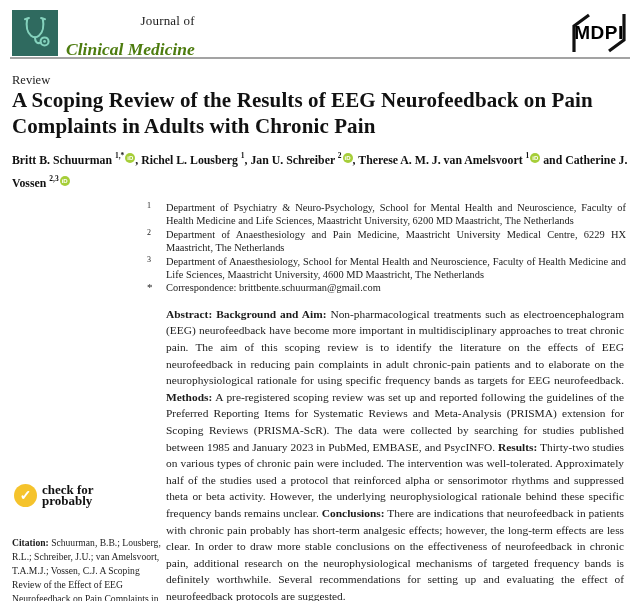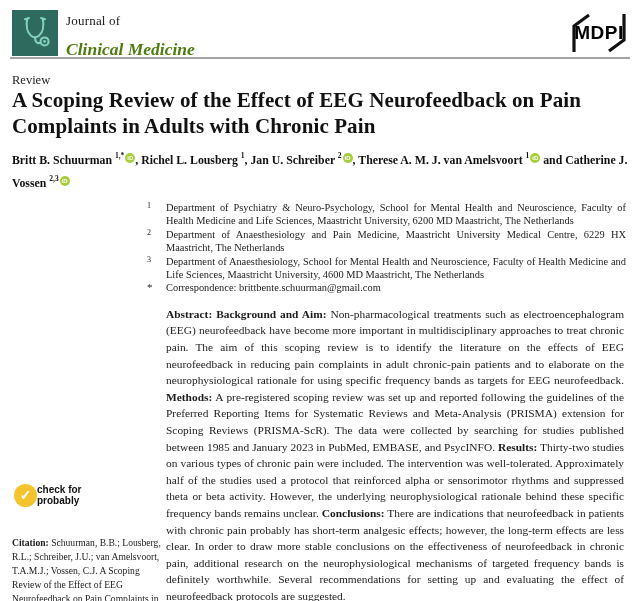--- a/index.html
+++ b/index.html
@@ -12,21 +12,21 @@
     color:#1c1c1c;
   }
 
   
   .header { position:absolute; top:10px; left:12px; right:9px; height:48px; }
   .logo-box {
     position:absolute; left:0; top:0; width:46px; height:46px;
     background:#2f6a5f; display:flex; align-items:center; justify-content:center;
   }
   .journal-text { position:absolute; left:54px; top:3px; }
-  .journal-prefix { font-size:13px; color:#1a1a1a; letter-spacing:0.2px; }
+  .journal-prefix { font-size:13px; color:#1a1a1a; letter-spacing:0.2px;text-align:right; }
   .journal-name { font-size:17.5px; font-weight:bold; font-style:italic; color:#4d7c0f; margin-top:10px; }
   .mdpi-logo { position:absolute; right:0; top:2px; width:62px; height:42px; }
   .mdpi-logo svg { position:absolute; inset:0; }
   .mdpi-word {
     position:absolute; left:0; right:0; top:10px; text-align:center;
     font-family:"Liberation Sans", sans-serif; font-weight:bold;
     font-size:19px; letter-spacing:0.5px; color:#000000;
   }
   .header-rule { position:absolute; top:57px; left:10px; right:9px; height:2px; background:#a3a3a3; }
 
@@ -57,22 +57,22 @@
   .abstract-p { margin-left:24px; margin-top:11px; width:458px; font-size:11.4px; line-height:16.6px; text-align:justify; color:#1b1b1b; }
 
   
   .update-badge { position:absolute; left:14px; top:484px; display:flex; align-items:center; cursor:pointer; }
   .badge-circle {
     width:23px; height:23px; border-radius:50%; background:#f5c32c;
     display:flex; align-items:center; justify-content:center;
     color:#ffffff; font:bold 14px/23px "Liberation Sans", sans-serif;
   }
   .badge-text {
-    font-family:Liberation Sans, sans-serif;
-    font-weight:bold; font-size:10px; line-height:10.5px; color:#111;
+    margin-left:5px; font-family:Liberation Serif, serif;
+    font-weight:bold; font-size:13px; line-height:10.5px; color:#111;
   }
   .citation-block {
     position:absolute; left:12px; top:536px; width:153px;
     font-size:9.6px; line-height:13.9px; color:#1c1c1c;
   }
 </style>
 </head>
 <body>
 
 <div class="header">
@@ -96,21 +96,21 @@
     <svg viewBox="0 0 62 42">
       <polyline points="21,3 6,14 6,40" fill="none" stroke="#111" stroke-width="3.2"></polyline>
       <polyline points="41,39 56,28 56,2" fill="none" stroke="#111" stroke-width="3.2"></polyline>
     </svg>
     <span class="mdpi-word">MDPI</span>
   </div>
 </div>
 <div class="header-rule"></div>
 
 <div class="review-label">Review</div>
-<h1 class="article-title">A Scoping Review of the Effect of EEG Neurofeedback on Pain Complaints in Adults with Chronic Pain</h1>
+<h1 class="article-title">A Scoping Review of the Results of EEG Neurofeedback on Pain Complaints in Adults with Chronic Pain</h1>
 <div class="author-line"><span>Britt B. Schuurman </span><sup>1,*</sup><span class="orcid">iD</span><span>, </span><span>Richel L. Lousberg </span><sup>1</sup><span>, </span><span>Jan U. Schreiber </span><sup>2</sup><span class="orcid">iD</span><span>, </span><span>Therese A. M. J. van Amelsvoort </span><sup>1</sup><span class="orcid">iD</span><span> and </span><span>Catherine J. Vossen </span><sup>2,3</sup><span class="orcid">iD</span></div>
 
 <div class="right-col">
   <div id="aff-list">
       <div class="aff-row"><span class="aff-marker">1</span><span>Department of Psychiatry &amp; Neuro-Psychology, School for Mental Health and Neuroscience, Faculty of Health Medicine and Life Sciences, Maastricht University, 6200 MD Maastricht, The Netherlands</span></div>
       <div class="aff-row"><span class="aff-marker">2</span><span>Department of Anaesthesiology and Pain Medicine, Maastricht University Medical Centre, 6229 HX Maastricht, The Netherlands</span></div>
       <div class="aff-row"><span class="aff-marker">3</span><span>Department of Anaesthesiology, School for Mental Health and Neuroscience, Faculty of Health Medicine and Life Sciences, Maastricht University, 4600 MD Maastricht, The Netherlands</span></div>
       <div class="aff-row"><span class="aff-marker star">*</span><span>Correspondence: brittbente.schuurman@gmail.com</span></div>
     </div>
   <p class="abstract-p" id="abstract-p"><b>Abstract: </b><b>Background and Aim:</b><span> Non-pharmacological treatments such as electroencephalogram (EEG) neurofeedback have become more important in multidisciplinary approaches to treat chronic pain. The aim of this scoping review is to identify the literature on the effects of EEG neurofeedback in reducing pain complaints in adult chronic-pain patients and to elaborate on the neurophysiological rationale for using specific frequency bands as targets for EEG neurofeedback. </span><b>Methods:</b><span> A pre-registered scoping review was set up and reported following the guidelines of the Preferred Reporting Items for Systematic Reviews and Meta-Analysis (PRISMA) extension for Scoping Reviews (PRISMA-ScR). The data were collected by searching for studies published between 1985 and January 2023 in PubMed, EMBASE, and PsycINFO. </span><b>Results:</b><span> Thirty-two studies on various types of chronic pain were included. The intervention was well-tolerated. Approximately half of the studies used a protocol that reinforced alpha or sensorimotor rhythms and suppressed theta or beta activity. However, the underlying neurophysiological rationale behind these specific frequency bands remains unclear. </span><b>Conclusions:</b><span> There are indications that neurofeedback in patients with chronic pain probably has short-term analgesic effects; however, the long-term effects are less clear. In order to draw more stable conclusions on the effectiveness of neurofeedback in chronic pain, additional research on the neurophysiological mechanisms of targeted frequency bands is definitely worthwhile. Several recommendations for setting up and evaluating the effect of neurofeedback protocols are suggested.</span></p>

